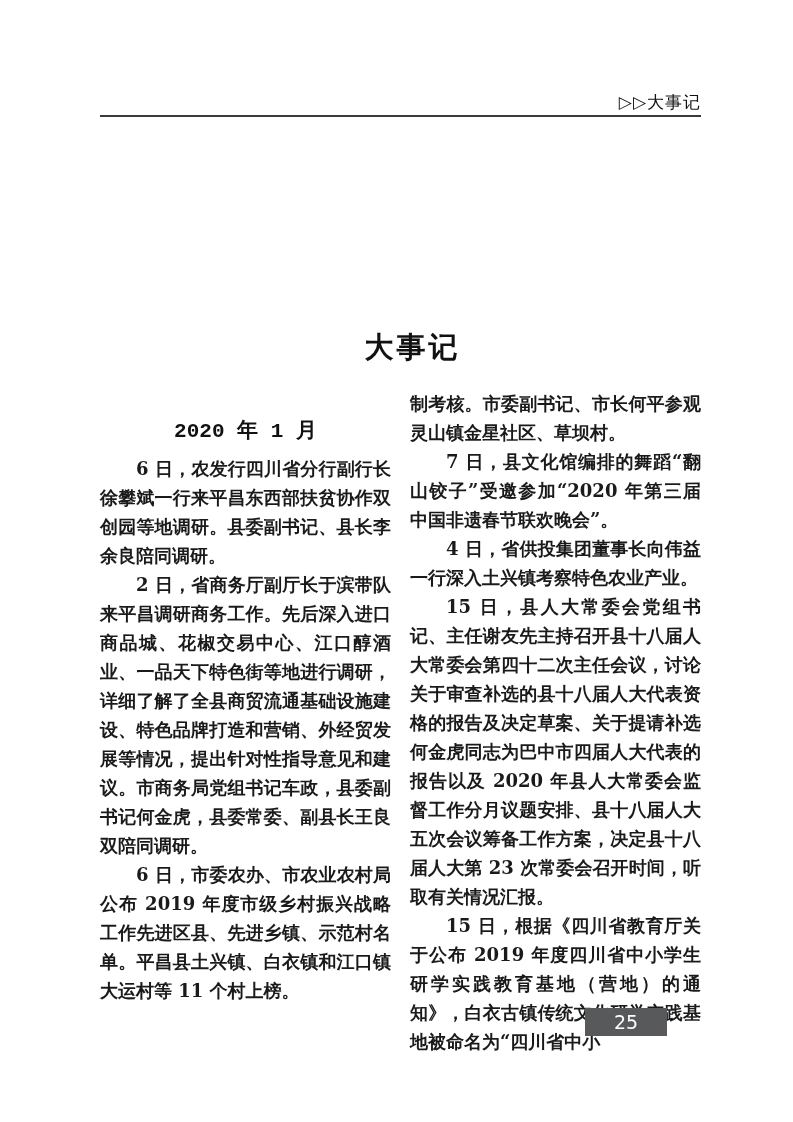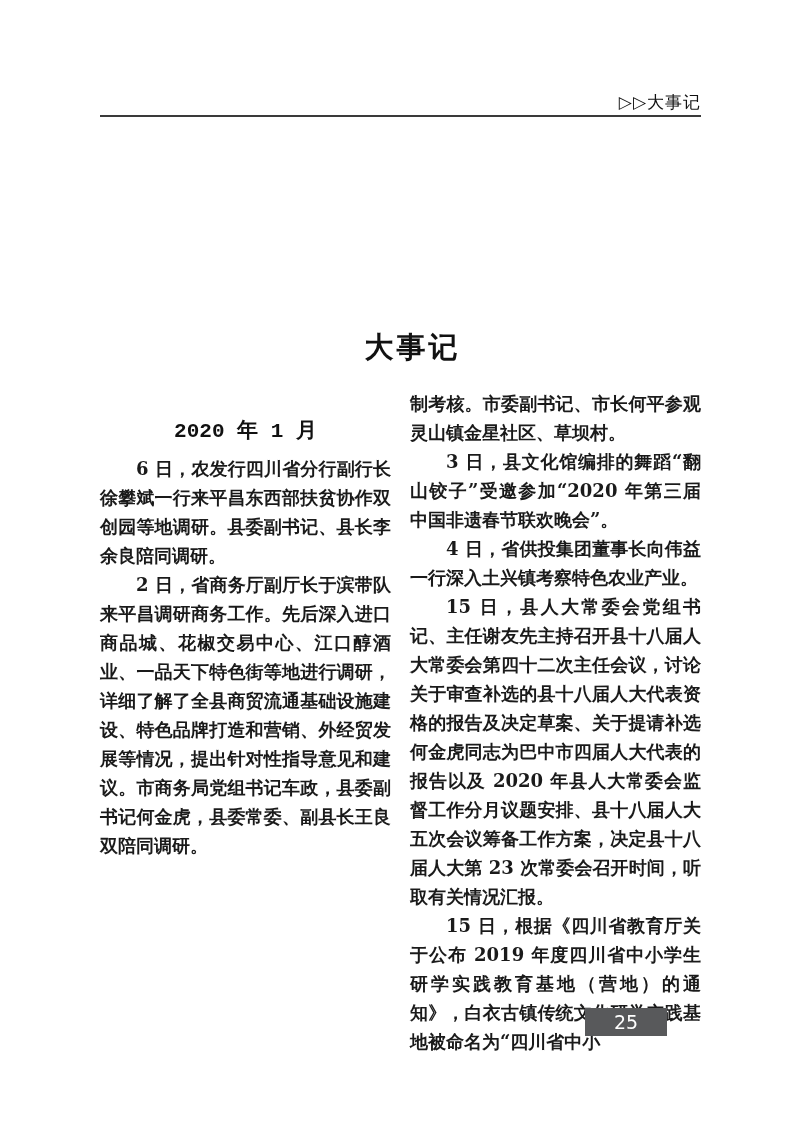--- a/index.html
+++ b/index.html
@@ -107,25 +107,26 @@
   </div>
 
   <h1 class="title">大事记</h1>
 
   <div class="columns">
 
     <div class="col col-left">
       <h2 class="month-heading">2020 年 1 月</h2>
       <p>6 日，农发行四川省分行副行长徐攀斌一行来平昌东西部扶贫协作双创园等地调研。县委副书记、县长李余良陪同调研。</p>
       <p>2 日，省商务厅副厅长于滨带队来平昌调研商务工作。先后深入进口商品城、花椒交易中心、江口醇酒业、一品天下特色街等地进行调研，详细了解了全县商贸流通基础设施建设、特色品牌打造和营销、外经贸发展等情况，提出针对性指导意见和建议。市商务局党组书记车政，县委副书记何金虎，县委常委、副县长王良双陪同调研。</p>
+      <p>6 日，市委农办、市农业农村局公布 2019 年度市级乡村振兴战略工作先进区县、先进乡镇、示范村名单。平昌县土兴镇、白衣镇和江口镇大运村等 11 个村上榜。</p>
     </div>
 
     <div class="col col-right">
       <p class="no-indent">制考核。市委副书记、市长何平参观灵山镇金星社区、草坝村。</p>
-      <p>3 日，县文化馆编排的舞蹈“翻山铰子”受邀参加“2020 年第三届中国非遗春节联欢晚会”。</p>
+      <p>7 日，县文化馆编排的舞蹈“翻山铰子”受邀参加“2020 年第三届中国非遗春节联欢晚会”。</p>
       <p>4 日，省供投集团董事长向伟益一行深入土兴镇考察特色农业产业。</p>
       <p>15 日，县人大常委会党组书记、主任谢友先主持召开县十八届人大常委会第四十二次主任会议，讨论关于审查补选的县十八届人大代表资格的报告及决定草案、关于提请补选何金虎同志为巴中市四届人大代表的报告以及 2020 年县人大常委会监督工作分月议题安排、县十八届人大五次会议筹备工作方案，决定县十八届人大第 23 次常委会召开时间，听取有关情况汇报。</p>
       <p>15 日，根据《四川省教育厅关于公布 2019 年度四川省中小学生研学实践教育基地（营地）的通知》，白衣古镇传统文化研学实践基地被命名为“四川省中小</p>
     </div>
 
   </div>
 
   <div class="page-number">25</div>
 
 </div>

